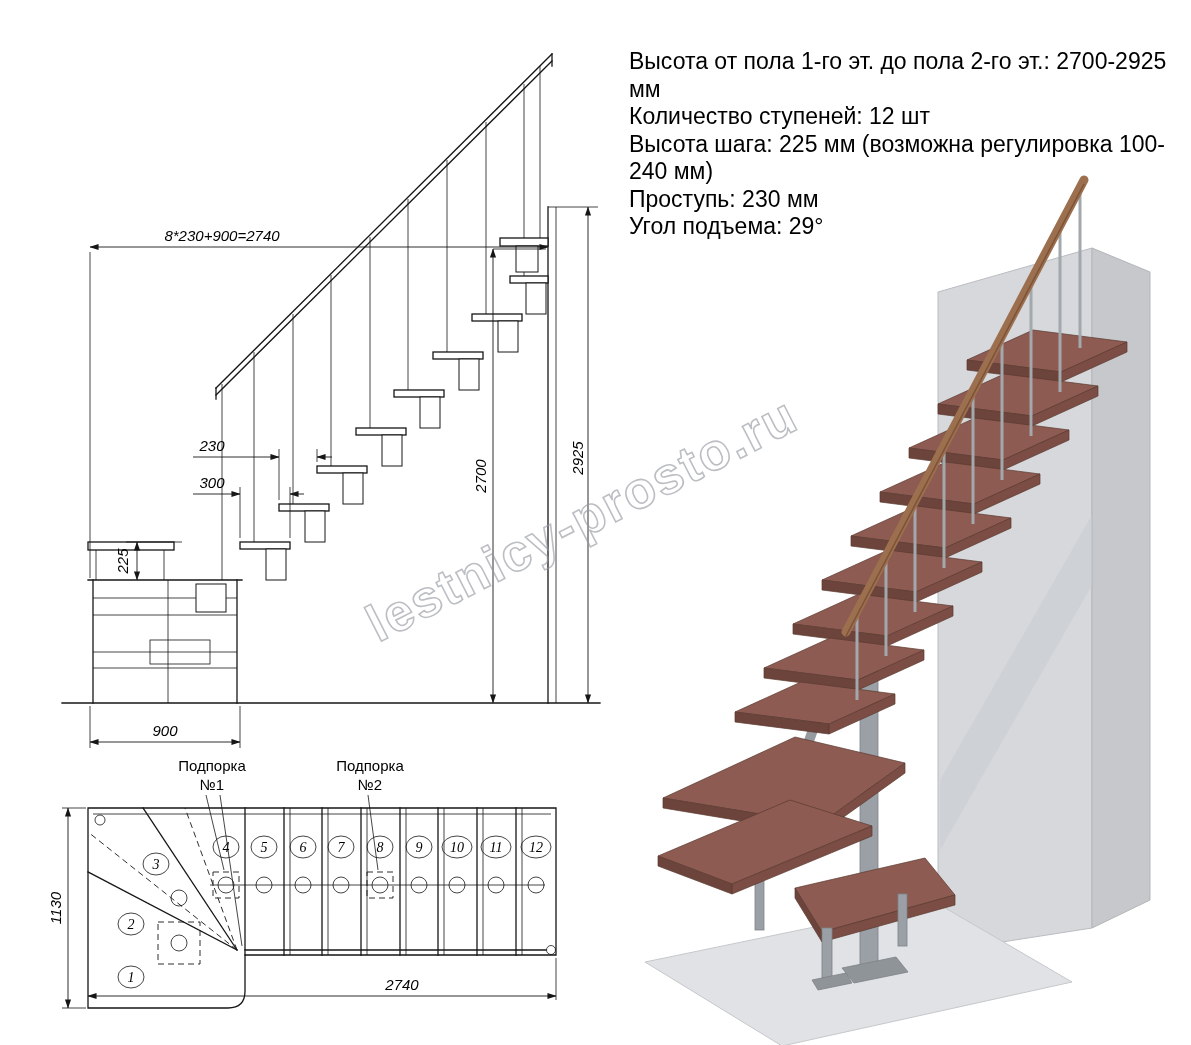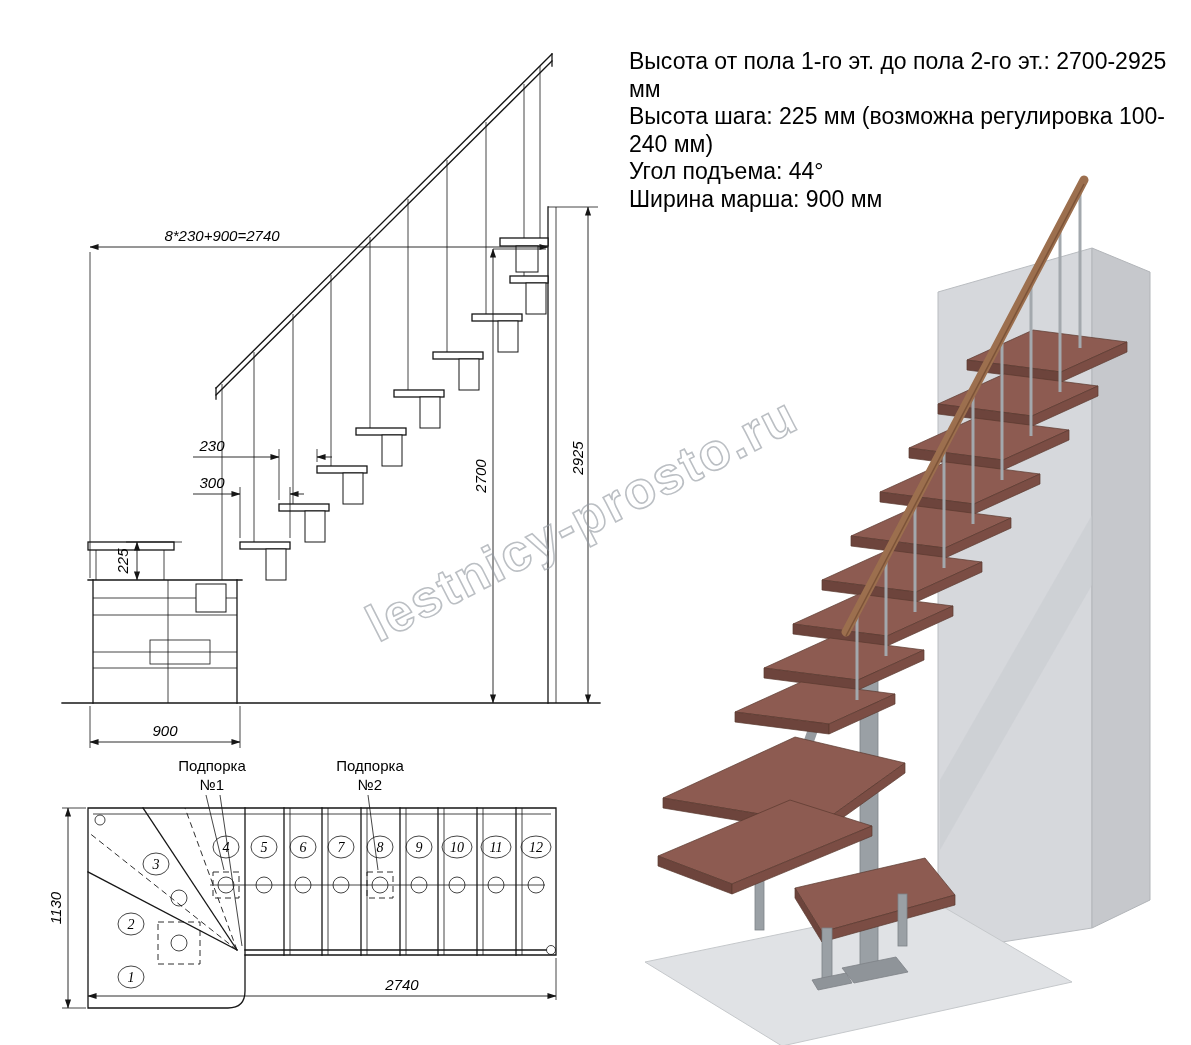--- a/index.html
+++ b/index.html
@@ -22,23 +22,24 @@
       stroke-width:1.6;opacity:.62;letter-spacing:2px;text-anchor:middle}
   .metal{fill:#9aa0a5;stroke:#7d8287;stroke-width:.8}
 </style>
 </head>
 <body>
 
 <div id="canvas">
 
   <div class="specs">
     <div>Высота от пола 1-го эт. до пола 2-го эт.: 2700-2925 мм</div>
+    <div>Количество ступеней: 12 шт</div>
     <div>Высота шага: 225 мм (возможна регулировка 100-240 мм)</div>
-    <div>Угол подъема: 44°</div>
-    <div>Ширина марша: 900 мм</div>
+    <div>Проступь: 230 мм</div>
+    <div>Угол подъема: 29°</div>
   </div>
 
   <svg width="1191" height="1045" viewBox="0 0 1191 1045" style="position:absolute;left:0;top:0">
     <defs>
       <marker id="arr" viewBox="0 0 10 10" refX="9.5" refY="5" markerWidth="10" markerHeight="10" orient="auto-start-reverse">
         <path d="M0,1.6 L10,5 L0,8.4 z" fill="#161616"></path>
       </marker>
     </defs>
 
     <g>

